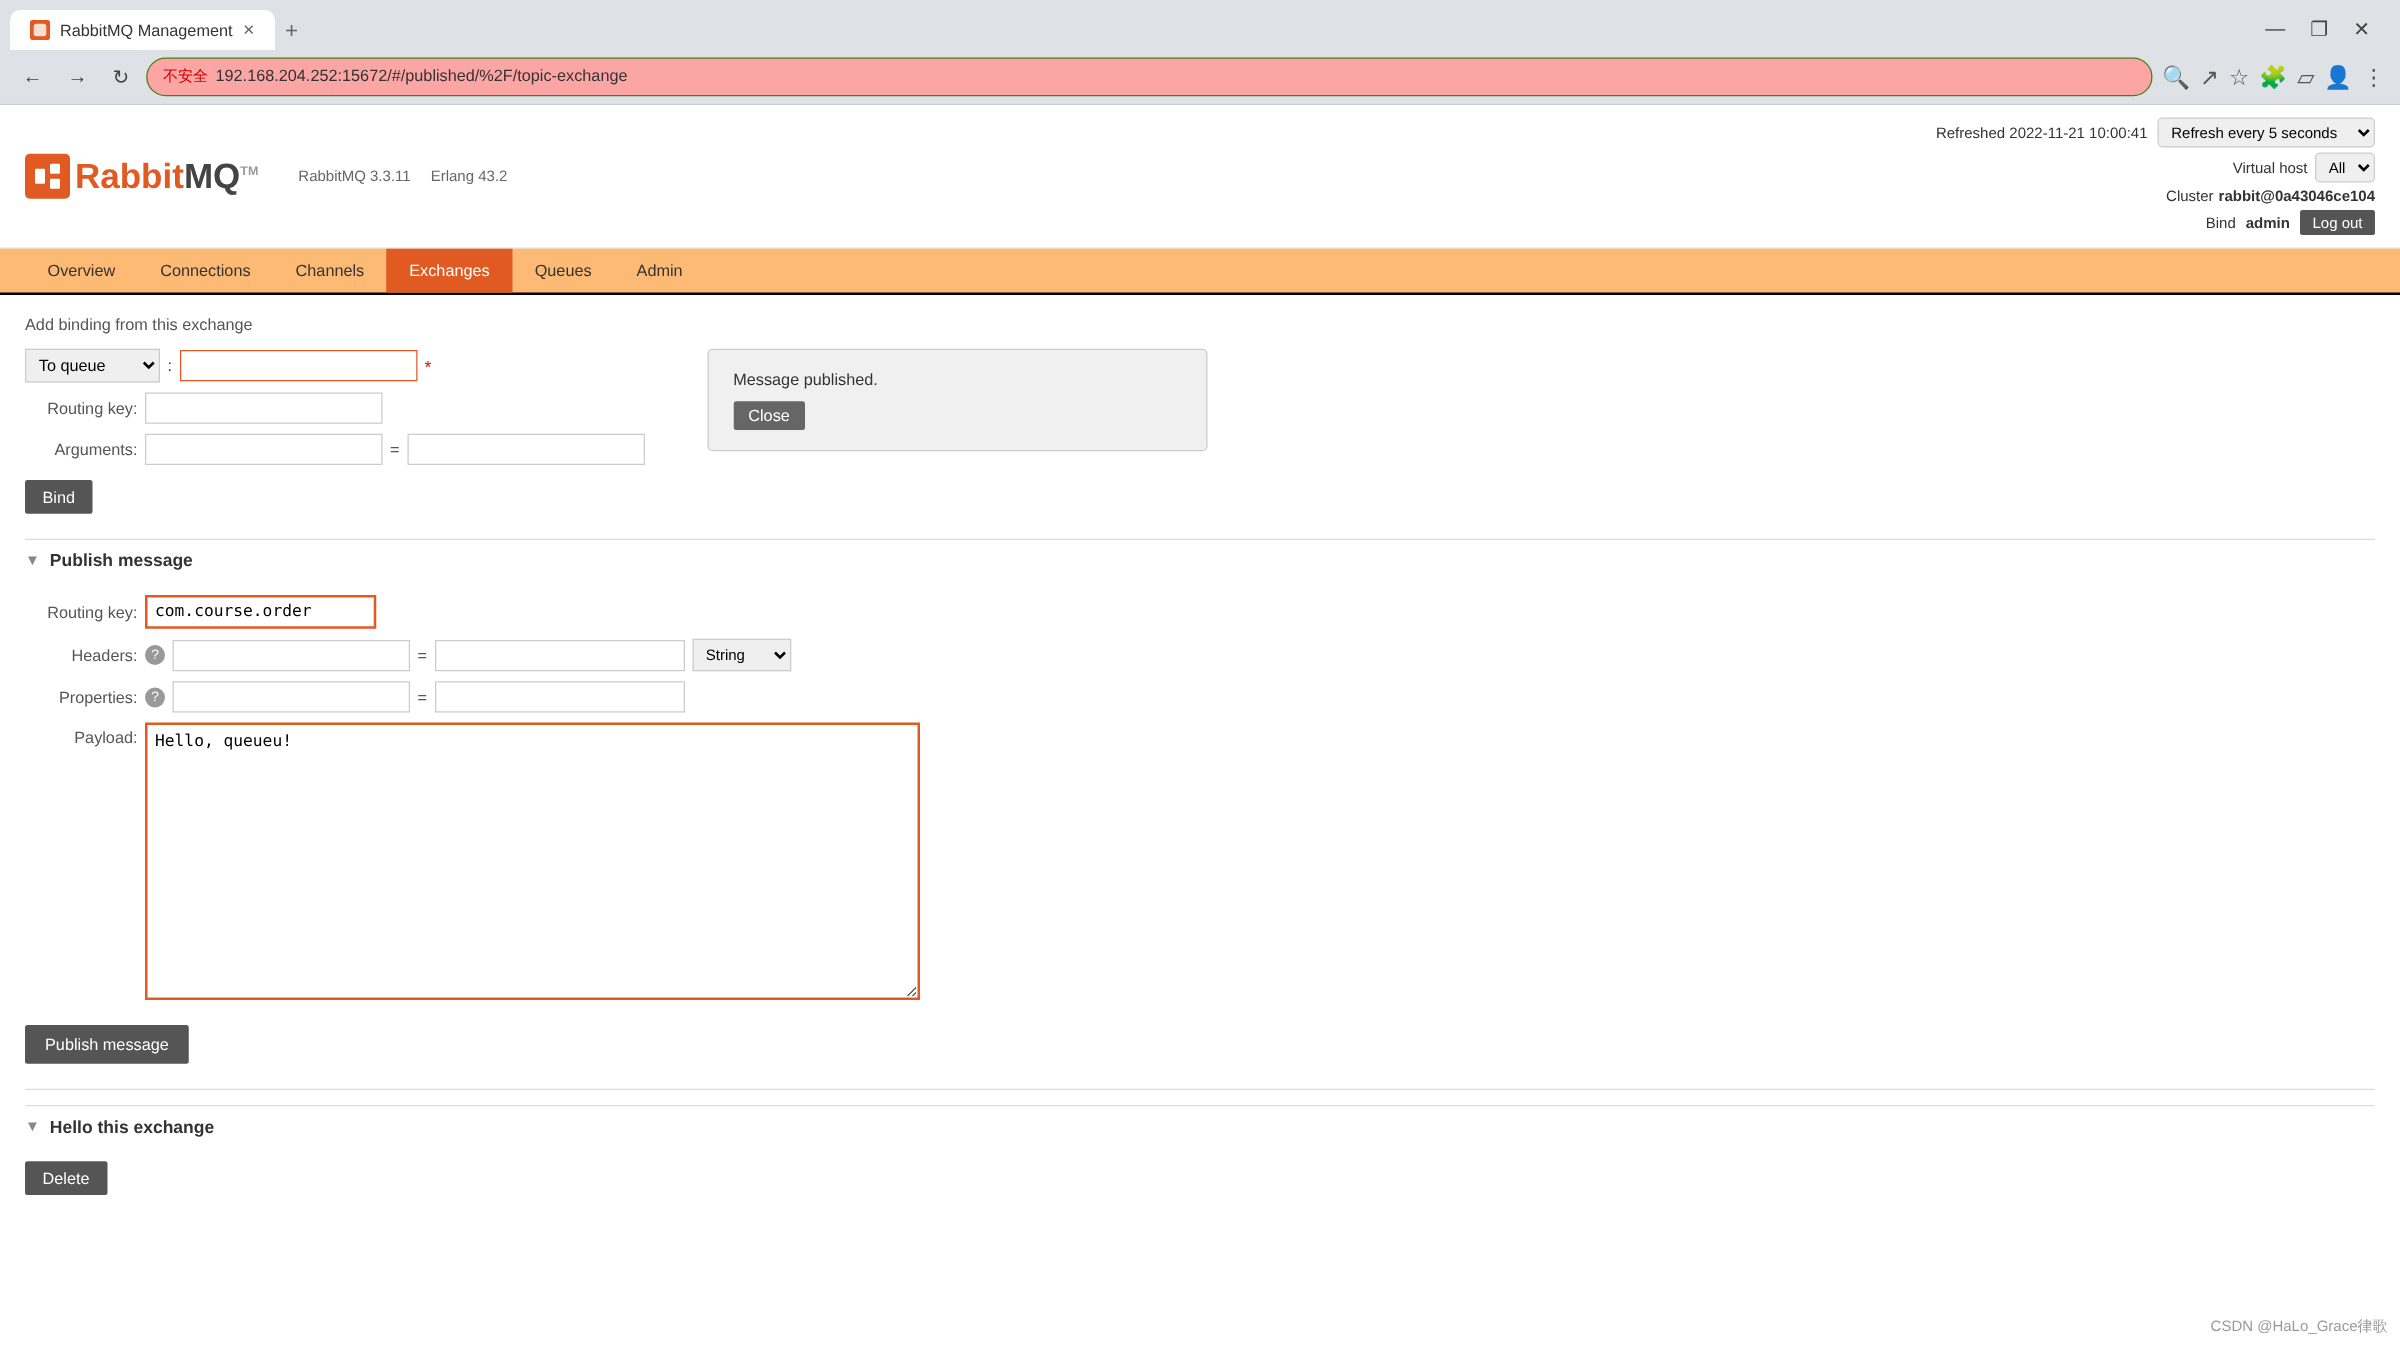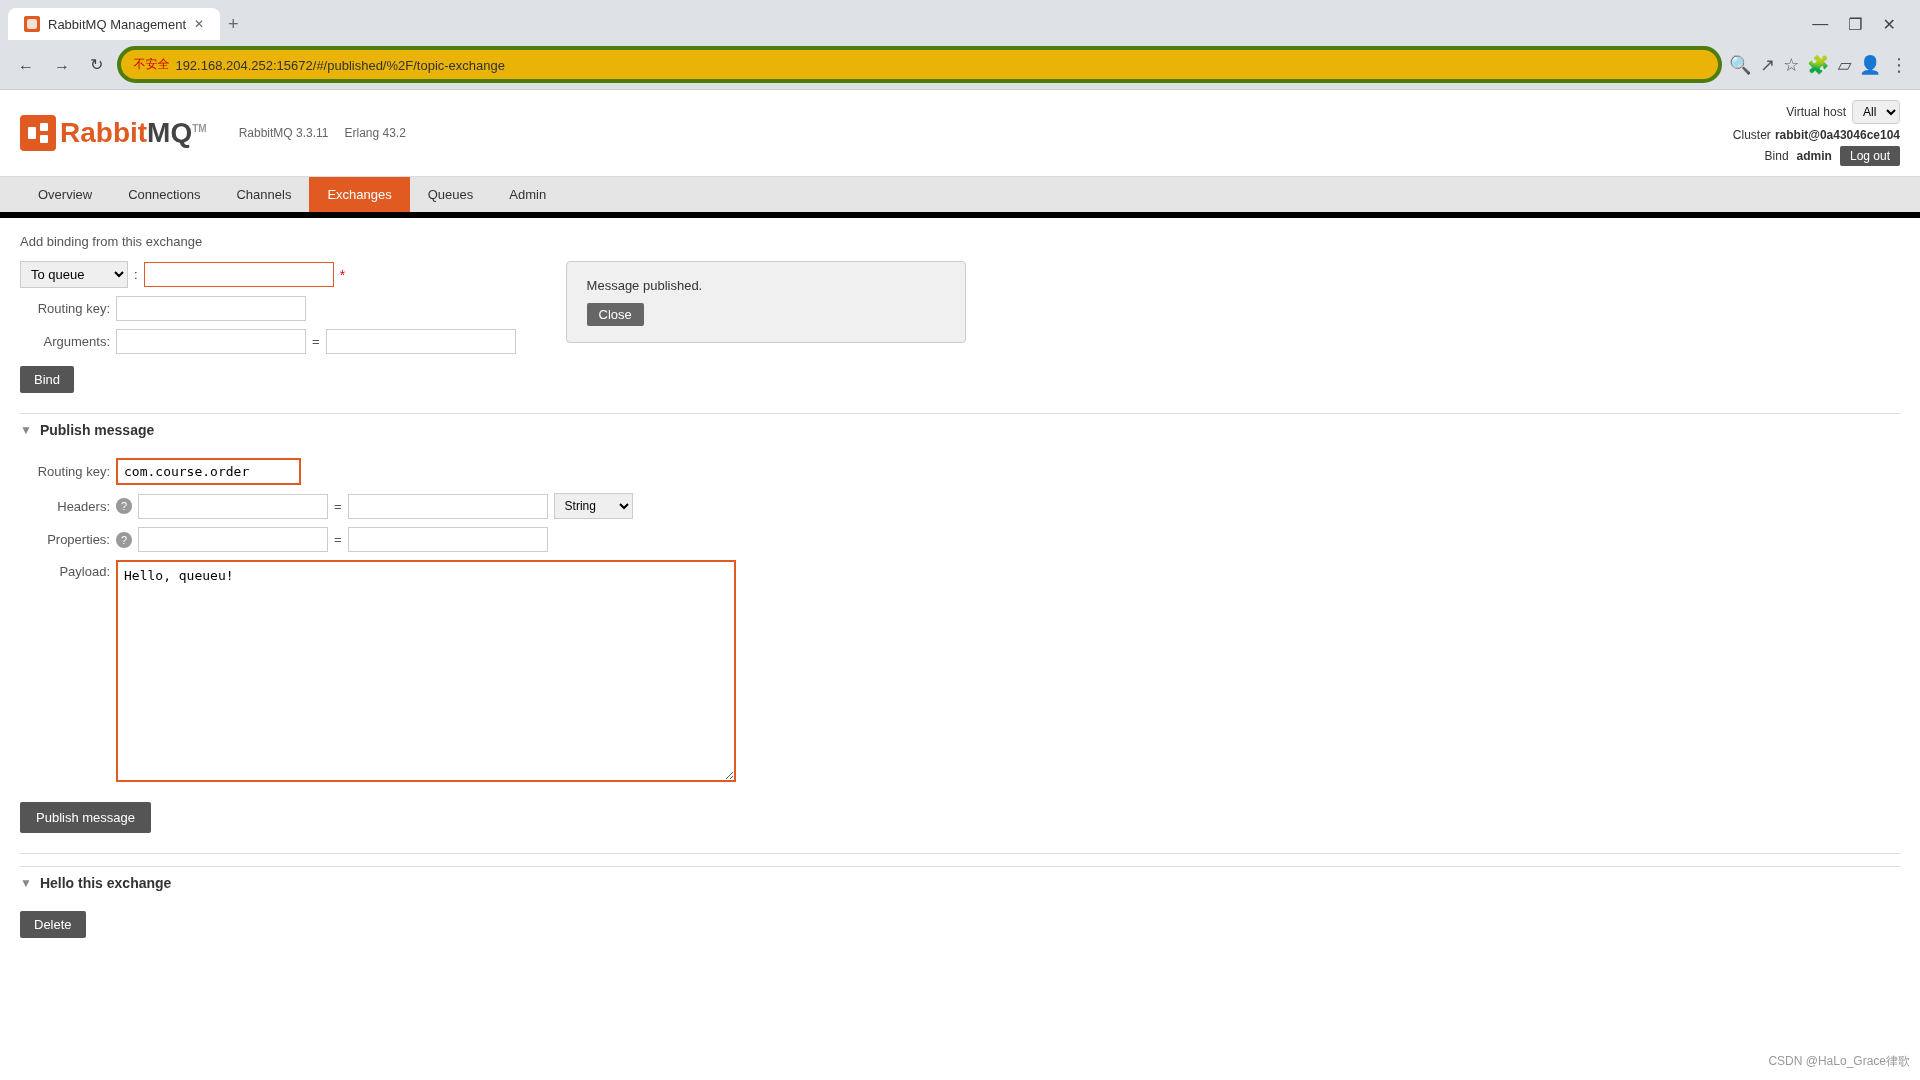--- a/index.html
+++ b/index.html
@@ -10,21 +10,21 @@
     .tab-bar { display: flex; align-items: center; padding: 8px 8px 0; background: #dee1e6; }
     .tab { display: flex; align-items: center; background: #fff; border-radius: 8px 8px 0 0; padding: 8px 16px; font-size: 13px; gap: 8px; min-width: 200px; }
     .tab-favicon { width: 16px; height: 16px; background: #e05a22; border-radius: 2px; display: flex; align-items: center; justify-content: center; }
     .tab-close { margin-left: auto; cursor: pointer; color: #666; font-size: 12px; }
     .tab-new { background: none; border: none; font-size: 18px; color: #666; cursor: pointer; padding: 4px 8px; }
     .window-controls { margin-left: auto; display: flex; gap: 4px; padding-right: 8px; }
     .win-btn { background: none; border: none; font-size: 16px; cursor: pointer; padding: 4px 8px; color: #444; }
 
     .address-bar { display: flex; align-items: center; padding: 6px 12px; background: #dee1e6; gap: 8px; }
     .nav-btn { background: none; border: none; font-size: 16px; cursor: pointer; color: #444; padding: 2px 6px; }
-    .address-input { flex: 1; border: 4px solid #4d7c0f; border-radius: 20px; padding: 6px 12px; font-size: 13px; background: #eab308; display: flex; align-items: flex-end; gap: 6px; }
+    .address-input { flex: 1; border: 1px solid #4d7c0f; border-radius: 20px; padding: 6px 12px; font-size: 13px; background: #fca5a5; display: flex; align-items: flex-start; gap: 6px; }
     .address-text { color: #333; }
     .security-warning { color: #c00; font-size: 12px; }
     .toolbar-icons { display: flex; gap: 8px; color: #555; }
     .toolbar-icon { font-size: 18px; cursor: pointer; }
 
     
     .app-header { display: flex; align-items: center; padding: 10px 20px; border-bottom: 1px solid #ddd; justify-content: space-between; }
     .logo { display: flex; align-items: center; gap: 4px; }
     .logo-icon { width: 36px; height: 36px; background: #e05a22; border-radius: 4px; display: flex; align-items: center; justify-content: center; }
     .logo-icon svg { fill: white; }
@@ -35,21 +35,21 @@
     .version-info { display: flex; gap: 16px; font-size: 12px; color: #666; margin-left: 20px; }
     .header-right { display: flex; flex-direction: column; align-items: flex-end; gap: 4px; font-size: 12px; }
     .refresh-info { display: flex; align-items: center; gap: 8px; }
     .refresh-select { border: 1px solid #ccc; border-radius: 4px; padding: 3px 6px; font-size: 12px; }
     .vhost-row { display: flex; align-items: center; gap: 6px; }
     .cluster-row { display: flex; align-items: center; gap: 4px; }
     .user-row { display: flex; align-items: center; gap: 8px; }
     .logout-btn { background: #555; color: #fff; border: none; padding: 3px 10px; cursor: pointer; font-size: 12px; border-radius: 2px; }
 
     
-    .nav-bar { display: flex; border-bottom: 6px solid #000000; padding: 0 20px; background: #e5e5e5; }
+    .nav-bar { display: flex; border-bottom: 2px solid #000000; padding: 0 20px; background: #fdba74; }
     .nav-item { padding: 10px 18px; cursor: pointer; font-size: 13px; color: #333; border: none; background: none; }
     .nav-item.active { background: #e05a22; color: #fff; }
 
     
     .content { padding: 16px 20px; }
     .section-title { font-size: 13px; color: #555; margin-bottom: 12px; }
 
     
     .binding-section { margin-bottom: 20px; }
     .form-row { display: flex; align-items: center; margin-bottom: 8px; gap: 6px; }
@@ -142,20 +142,29 @@
       <span class="logo-text">
         <span class="logo-rabbit">Rabbit</span><span class="logo-mq">MQ</span><span class="logo-tm">TM</span>
       </span>
     </div>
     <div class="version-info">
       <span>RabbitMQ 3.3.11</span>
       <span>Erlang 43.2</span>
     </div>
   </div>
   <div class="header-right">
+    <div class="refresh-info">
+      <span>Refreshed 2022-11-21 10:00:41</span>
+      <select class="refresh-select">
+        <option>Refresh every 5 seconds</option>
+        <option>No refresh</option>
+        <option>Refresh every 10 seconds</option>
+        <option>Refresh every 30 seconds</option>
+      </select>
+    </div>
     <div class="vhost-row">
       <span>Virtual host</span>
       <select class="vhost-select">
         <option>All</option>
         <option>/</option>
       </select>
     </div>
     <div class="cluster-row">
       <span>Cluster</span>
       <strong>rabbit@0a43046ce104</strong>

